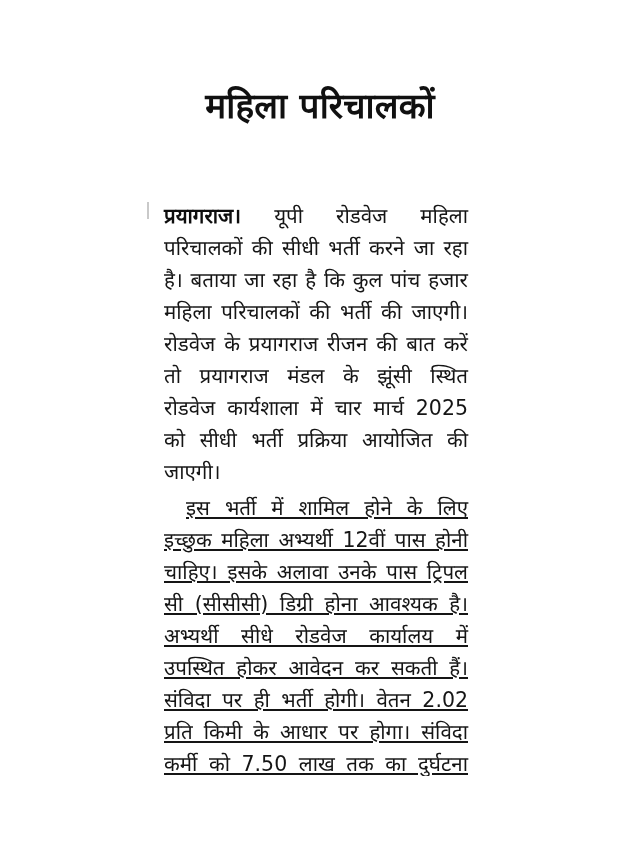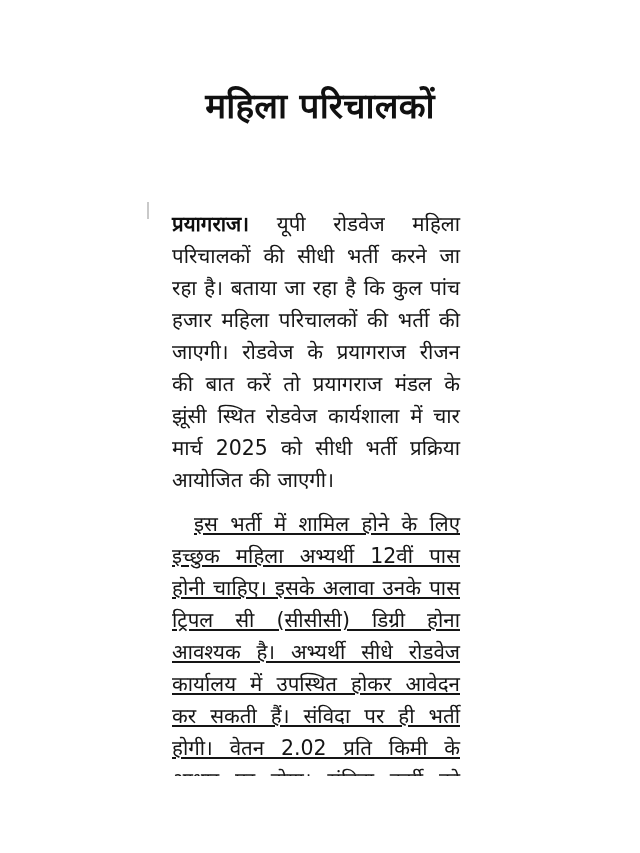--- a/index.html
+++ b/index.html
@@ -54,21 +54,21 @@
   
   .article {
     position: absolute;
     left: 160px;
     top: 196px;
     width: 312px;
     color: #151515;
   }
 
   .para {
-    margin: 12px;
+    margin: 4px;
     font-family: "DejaVu Sans", "Liberation Sans", sans-serif;
     font-size: 20.5px;
     line-height: 32px;
     text-align: justify;
     text-justify: inter-word;
     color: #151515;
     word-spacing: 0.5px;
   }
 
   .para + .para {

